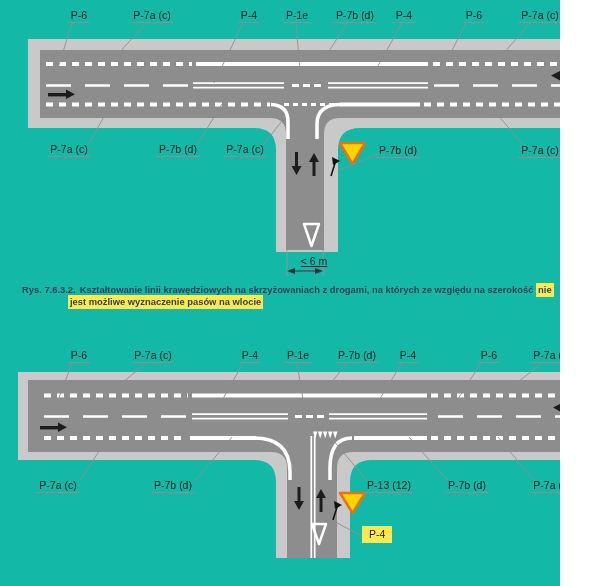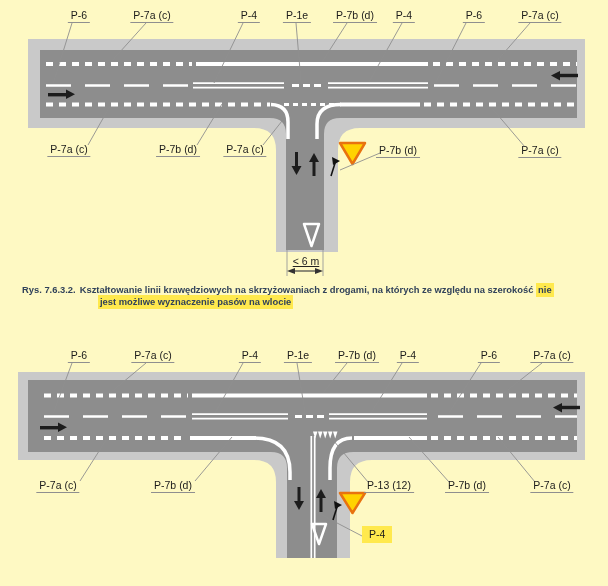--- a/index.html
+++ b/index.html
@@ -1,28 +1,28 @@
 <!DOCTYPE html>
 <html><head>
 <meta charset="utf-8">
 <style>
   html,body{margin:0;padding:0;background:#ffffff;}
-  #page{position:relative;width:608px;height:586px;background:#fef9c3;overflow:hidden;
+  #page{position:relative;width:560px;height:586px;background:#14b8a6;overflow:hidden;
         font-family:"Liberation Sans",sans-serif;}
   .dlabel{position:absolute;transform:translateX(-50%);font-size:10.5px;color:#1b1b1b;
           white-space:nowrap;border-bottom:1px solid #8f8f8f;padding:0 3px 1px;line-height:11px;}
   .dlabel.hl{transform:none;background:#ffe94d;border-bottom:none;padding:3px 7px;font-size:10.5px;}
   .dimlabel{position:absolute;transform:translateX(-50%);font-size:10.5px;color:#222;
             white-space:nowrap;line-height:11px;}
   svg{position:absolute;left:0;}
   .caption{position:absolute;left:22px;font-size:9.4px;font-weight:700;color:#31425a;
            white-space:nowrap;line-height:12px;}
   .caption .ref{margin-right:4px;}
   .caption mark{background:#ffe94d;color:#31425a;padding:1px 2px 2px;}
-  .cap2line{margin-left:76px;}
+  .cap2line{margin-left:46px;}
 </style>
 </head>
 <body>
 
 <div id="page">
 
   <svg width="608" height="280" viewBox="0 0 608 280" style="top:0;">
 
     <path fill="#c9c9c9" d="M 28 39 H 585 V 128 H 360 Q 338 128 338 150 V 252 H 276 V 150 Q 276 128 254 128 H 28 Z"></path>
 
@@ -105,21 +105,21 @@
   <div class="dlabel" style="left:297px;top:10px;">P-1e</div>
   <div class="dlabel" style="left:355px;top:10px;">P-7b (d)</div>
   <div class="dlabel" style="left:404px;top:10px;">P-4</div>
   <div class="dlabel" style="left:474px;top:10px;">P-6</div>
   <div class="dlabel" style="left:540px;top:10px;">P-7a (c)</div>
   <div class="dlabel" style="left:69px;top:144px;">P-7a (c)</div>
   <div class="dlabel" style="left:178px;top:144px;">P-7b (d)</div>
   <div class="dlabel" style="left:245px;top:144px;">P-7a (c)</div>
   <div class="dlabel" style="left:398px;top:145px;">P-7b (d)</div>
   <div class="dlabel" style="left:540px;top:145px;">P-7a (c)</div>
-  <div class="dimlabel" style="left:306px;top:256px;text-decoration:underline;">&lt; 6 m</div>
+  <div class="dimlabel" style="left:314px;top:256px;text-decoration:underline;">&lt; 6 m</div>
 
   <div class="caption" style="top:284px;">
     <div>
       <span class="ref">Rys. 7.6.3.2.</span><span>Kształtowanie linii krawędziowych na skrzyżowaniach z drogami, na których ze względu na szerokość</span>
       <mark>nie</mark>
     </div>
     <div class="cap2line">
       <mark>jest możliwe wyznaczenie pasów na wlocie</mark>
     </div>
   </div>

